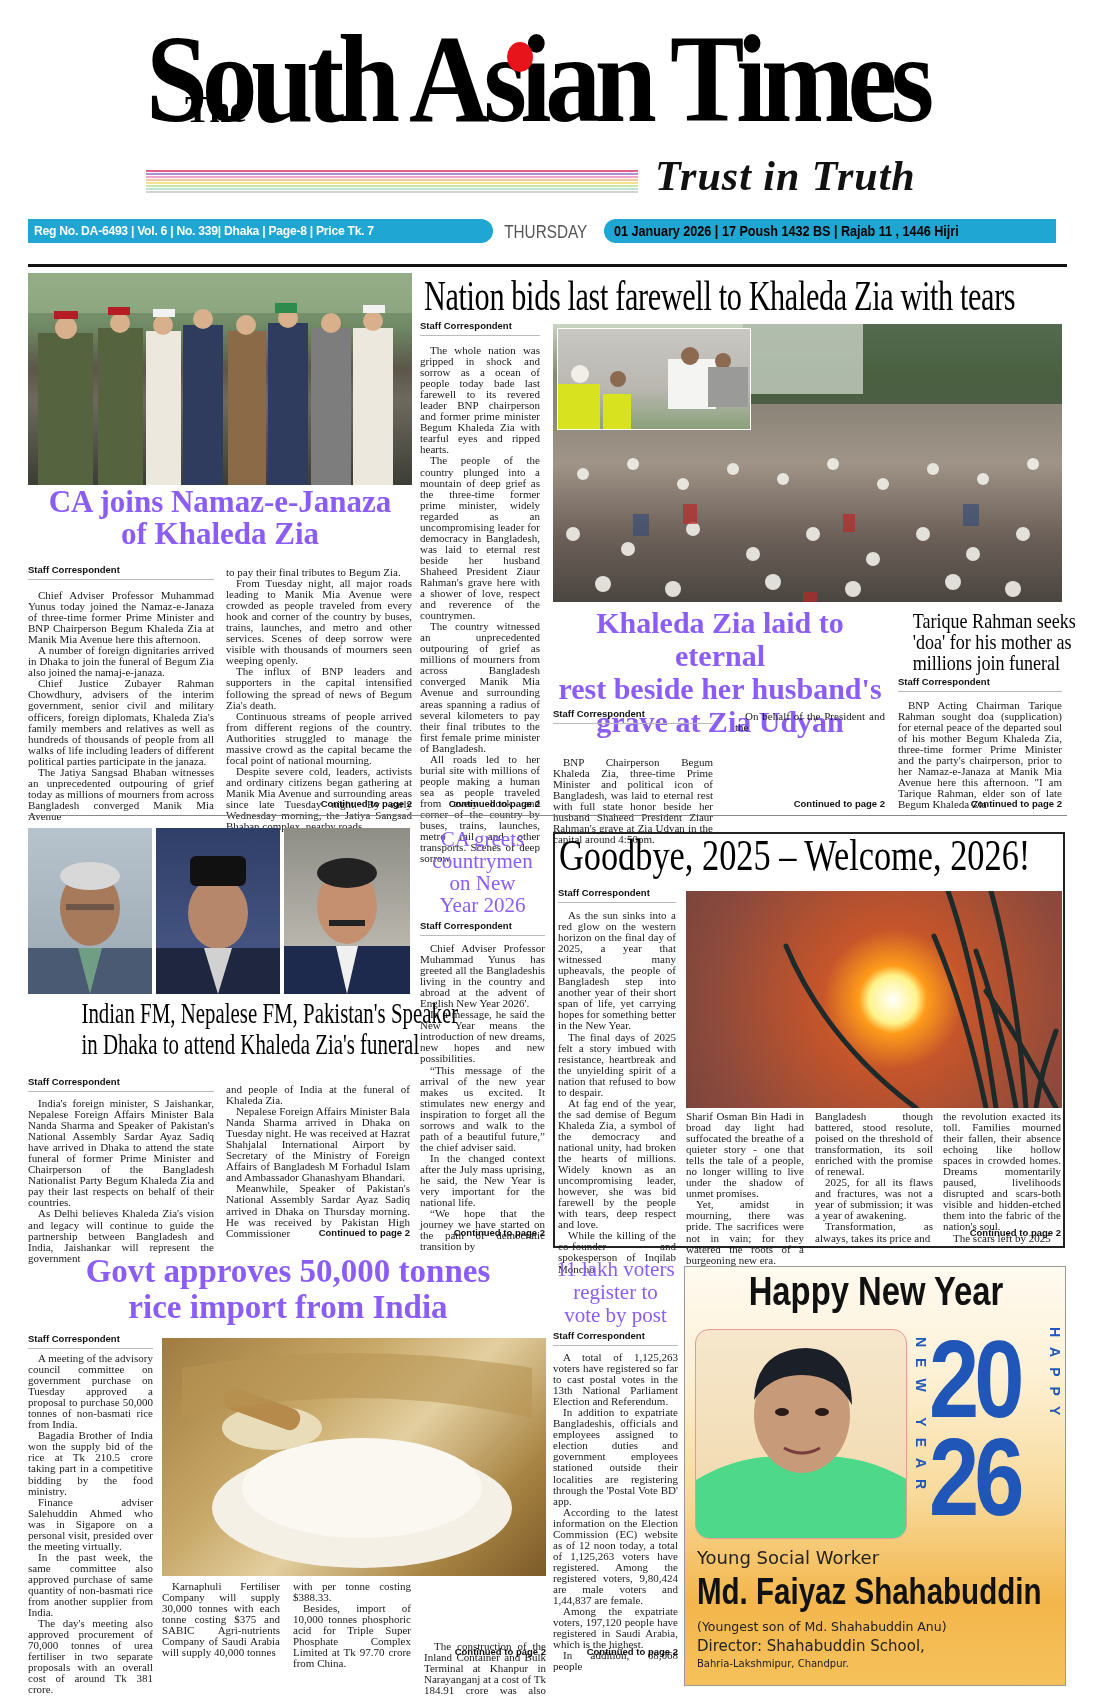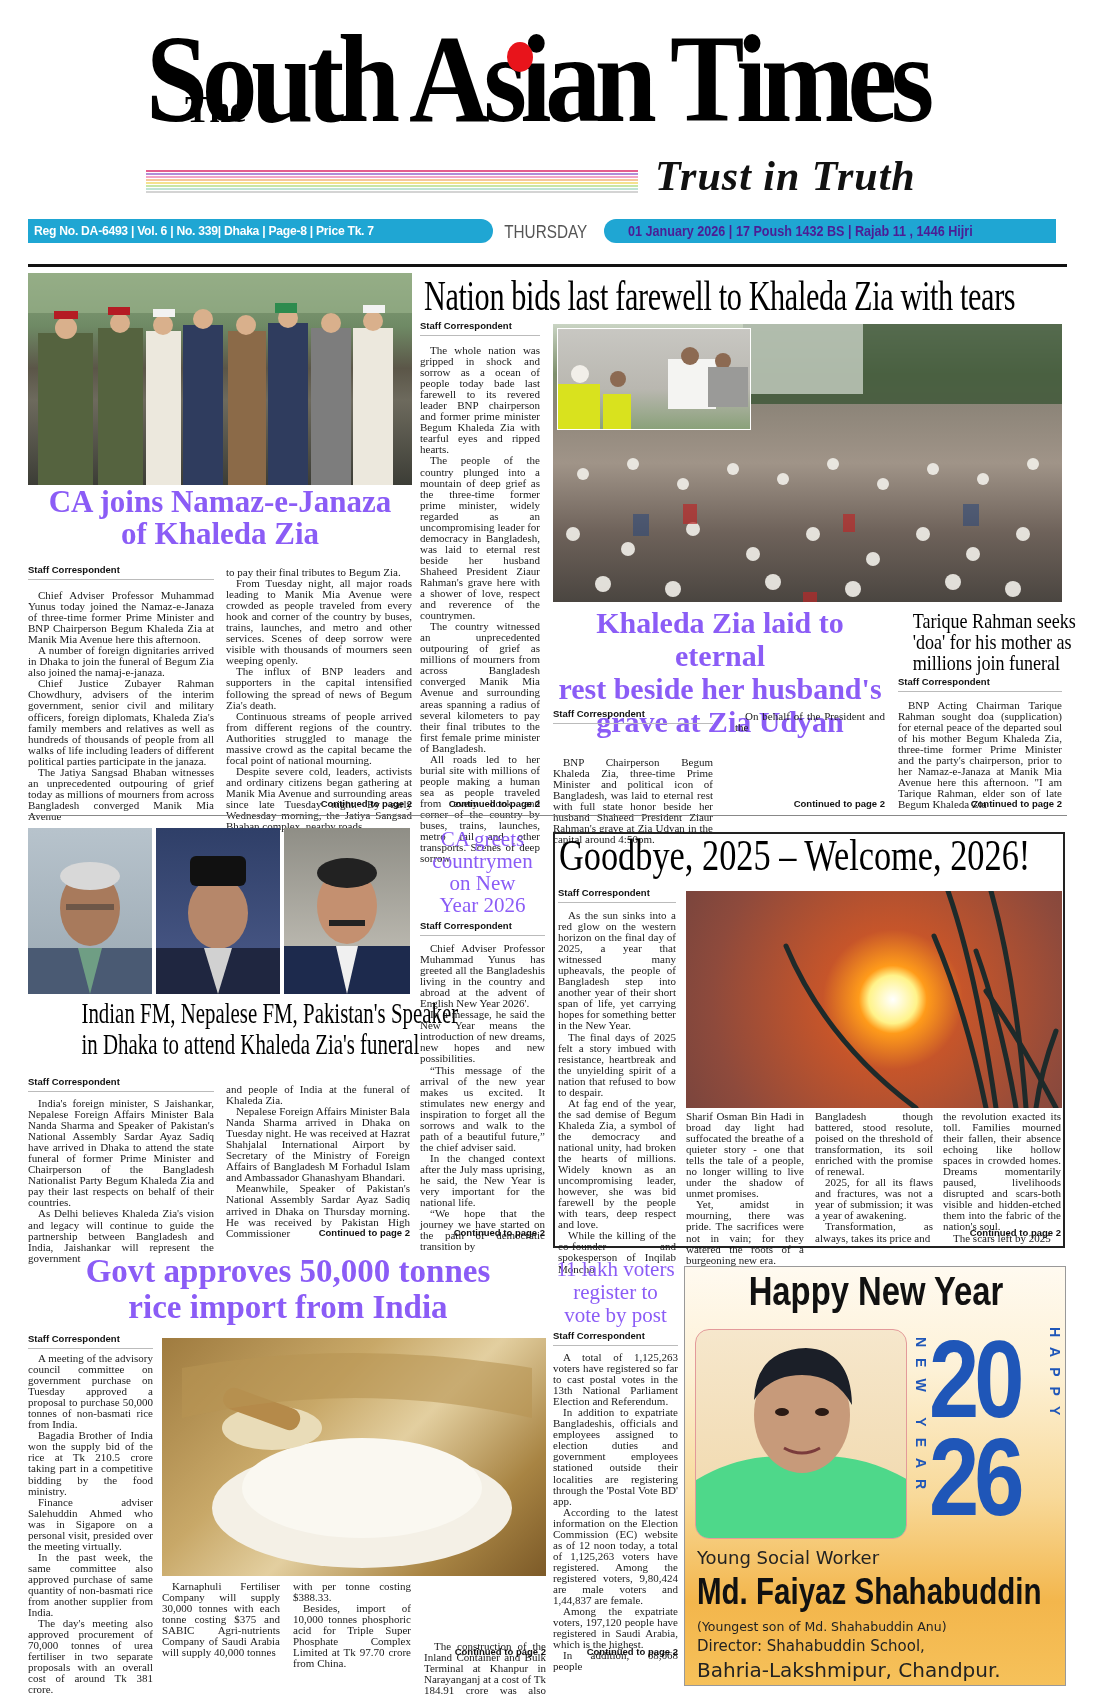--- a/index.html
+++ b/index.html
@@ -35,21 +35,21 @@
     <div class="rule-line" style="background:#c8e6a6; margin-bottom:1px;"></div>
     <div class="rule-line" style="background:#bfe3d4; margin-bottom:1px;"></div>
     <div class="rule-line" style="background:#d4d4d4;"></div>
   </div>
   <div class="abs" style="left:655px; top:152px; font-family:'Liberation Serif', serif; font-style:italic; font-weight:bold; font-size:42px; letter-spacing:1px; color:#111;">Trust in Truth</div>
 
   <div class="abs" style="left:28px; top:219px; width:465px; height:24px; background:#1fa6d3; border-radius:0 14px 14px 0; color:#fff; font-family:'Liberation Sans', sans-serif; font-weight:bold; font-size:13.5px; line-height:24px; padding-left:6px; white-space:nowrap; transform-origin:left; letter-spacing:-0.3px;">
     <span style="display:inline-block; transform:scaleX(0.9); transform-origin:left;">Reg No. DA-6493 | Vol. 6 | No. 339| Dhaka | Page-8 | Price Tk. 7</span>
   </div>
   <div class="abs" style="left:497px; top:220px; width:96px; text-align:center; font-family:'Liberation Sans', sans-serif; font-size:18px; color:#555; line-height:24px; transform:scaleX(0.85);">THURSDAY</div>
-  <div class="abs" style="left:604px; top:219px; width:452px; height:24px; background:#1fa6d3; border-radius:14px 0 0 14px; color:#4c1d95; font-family:'Liberation Sans', sans-serif; font-weight:bold; font-size:14px; line-height:24px; padding-left:24px; white-space:nowrap;">
+  <div class="abs" style="left:604px; top:219px; width:452px; height:24px; background:#1fa6d3; border-radius:14px 0 0 14px; color:#000000; font-family:'Liberation Sans', sans-serif; font-weight:bold; font-size:14px; line-height:24px; padding-left:10px; white-space:nowrap;">
     <span style="display:inline-block; transform:scaleX(0.9); transform-origin:left;">01 January 2026 | 17 Poush 1432 BS | Rajab 11 , 1446 Hijri</span>
   </div>
   <div class="abs" style="left:28px; top:264px; width:1039px; height:3px; background:#111;"></div>
 </header>
 
 <div class="abs photo" style="left:28px; top:273px; width:384px; height:212px; background:linear-gradient(180deg,#8aa27c 0%,#6f8a65 25%,#5b5648 45%,#6d6a5d 60%,#3c3d36 100%);">
   <svg width="384" height="212" viewBox="0 0 384 212">
     <rect x="0" y="0" width="384" height="40" fill="#9db58d" opacity="0.6"></rect>
     <g fill="#55633f">
         <rect x="10" y="60" width="55" height="152"></rect>
@@ -381,14 +381,14 @@
     </svg>
   </div>
   <div class="abs" style="left:228px; top:70px; width:16px; writing-mode:vertical-rl; font-family:'Liberation Sans', sans-serif; font-weight:bold; font-size:14px; letter-spacing:11px; color:#1f56b8;">NEW YEAR</div>
   <div class="abs" style="left:244px; top:62px; font-family:'Liberation Sans', sans-serif; font-weight:bold; font-size:110px; line-height:100px; letter-spacing:-6px; color:#1f56b8; transform:scaleX(0.82); transform-origin:left top;">20</div>
   <div class="abs" style="left:244px; top:160px; font-family:'Liberation Sans', sans-serif; font-weight:bold; font-size:110px; line-height:100px; letter-spacing:-6px; color:#1f56b8; transform:scaleX(0.82); transform-origin:left top;">26</div>
   <div class="abs" style="left:362px; top:60px; width:16px; writing-mode:vertical-rl; font-family:'Liberation Sans', sans-serif; font-weight:bold; font-size:14px; letter-spacing:10px; color:#1f56b8;">HAPPY</div>
   <div class="abs" style="left:12px; top:280px; font-family:'DejaVu Sans', sans-serif; font-size:18px; color:#222;">Young Social Worker</div>
   <div class="abs" style="left:12px; top:304px; font-family:'Liberation Sans', sans-serif; font-weight:bold; font-size:36px; color:#111; white-space:nowrap; transform:scaleX(0.82); transform-origin:left top;">Md. Faiyaz Shahabuddin</div>
   <div class="abs" style="left:12px; top:352px; font-family:'DejaVu Sans', sans-serif; font-size:12.5px; color:#222; white-space:nowrap;">(Youngest son of Md. Shahabuddin Anu)</div>
   <div class="abs" style="left:12px; top:370px; font-family:'DejaVu Sans', sans-serif; font-size:15px; color:#222; white-space:nowrap;">Director: Shahabuddin School,</div>
-  <div class="abs" style="left:12px; top:391px; font-family:'DejaVu Sans', sans-serif; font-size:20px; color:#222; white-space:nowrap;">Bahria-Lakshmipur, Chandpur.</div>
+  <div class="abs" style="left:12px; top:391px; font-family:'DejaVu Sans', sans-serif; font-size:10px; color:#222; white-space:nowrap;">Bahria-Lakshmipur, Chandpur.</div>
 </div>
 
 </body></html>

